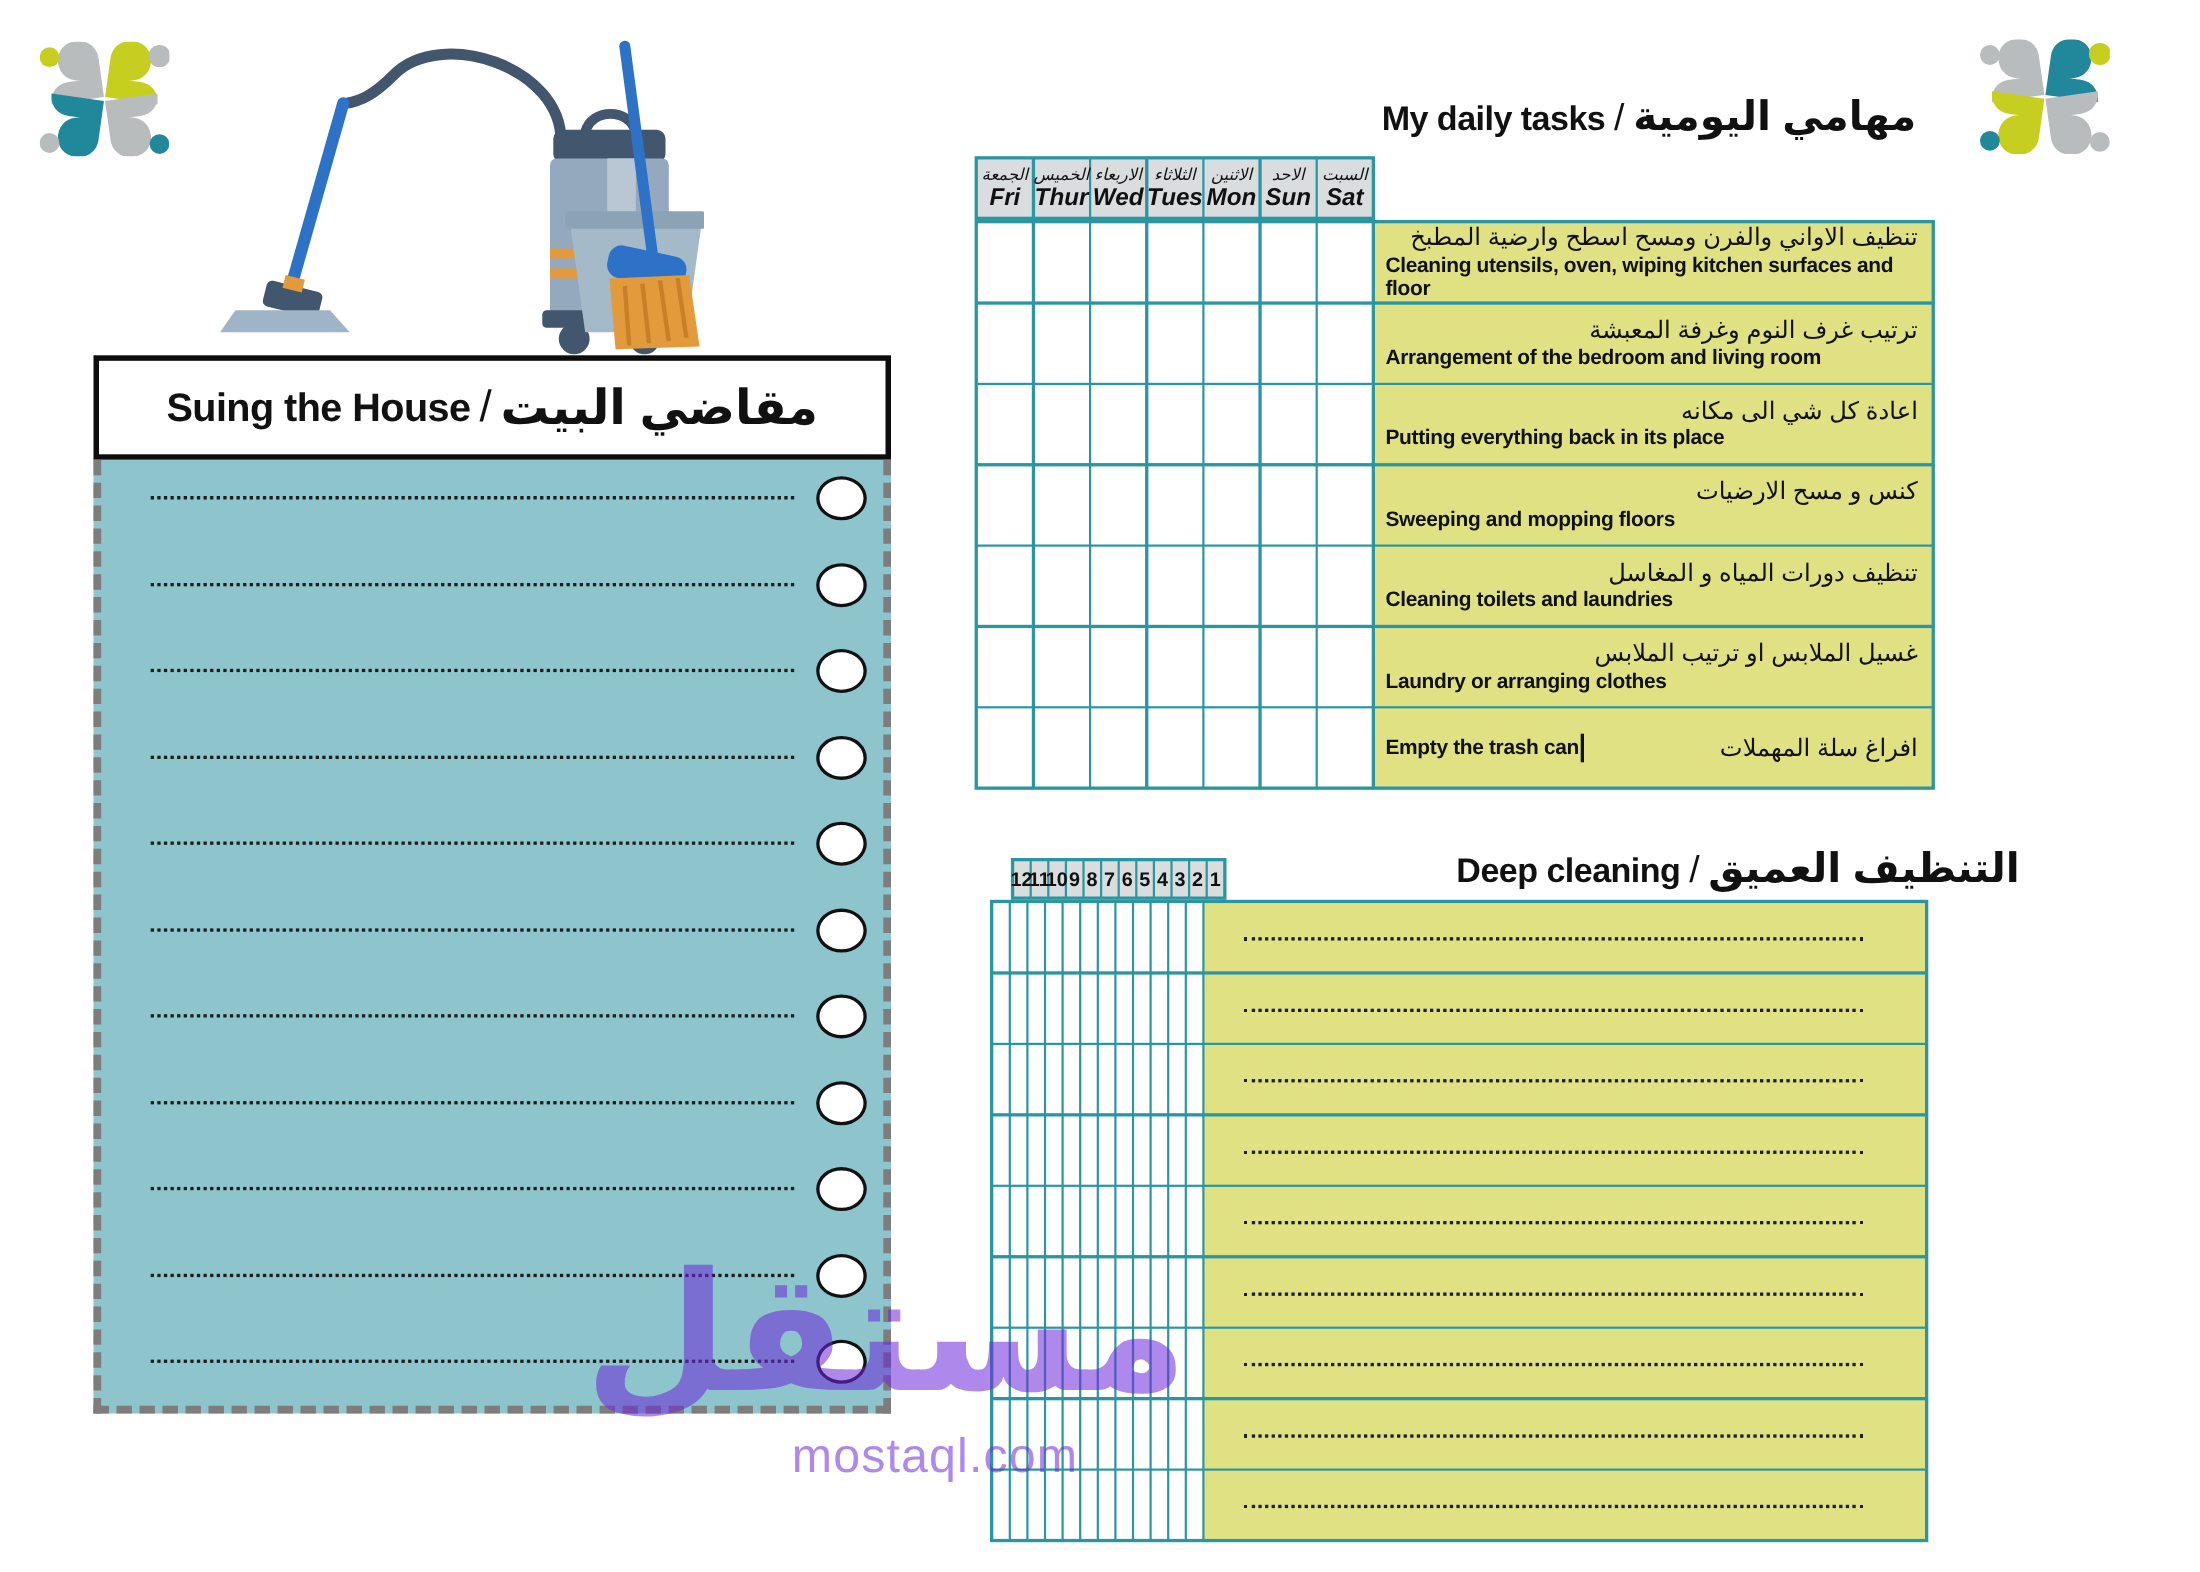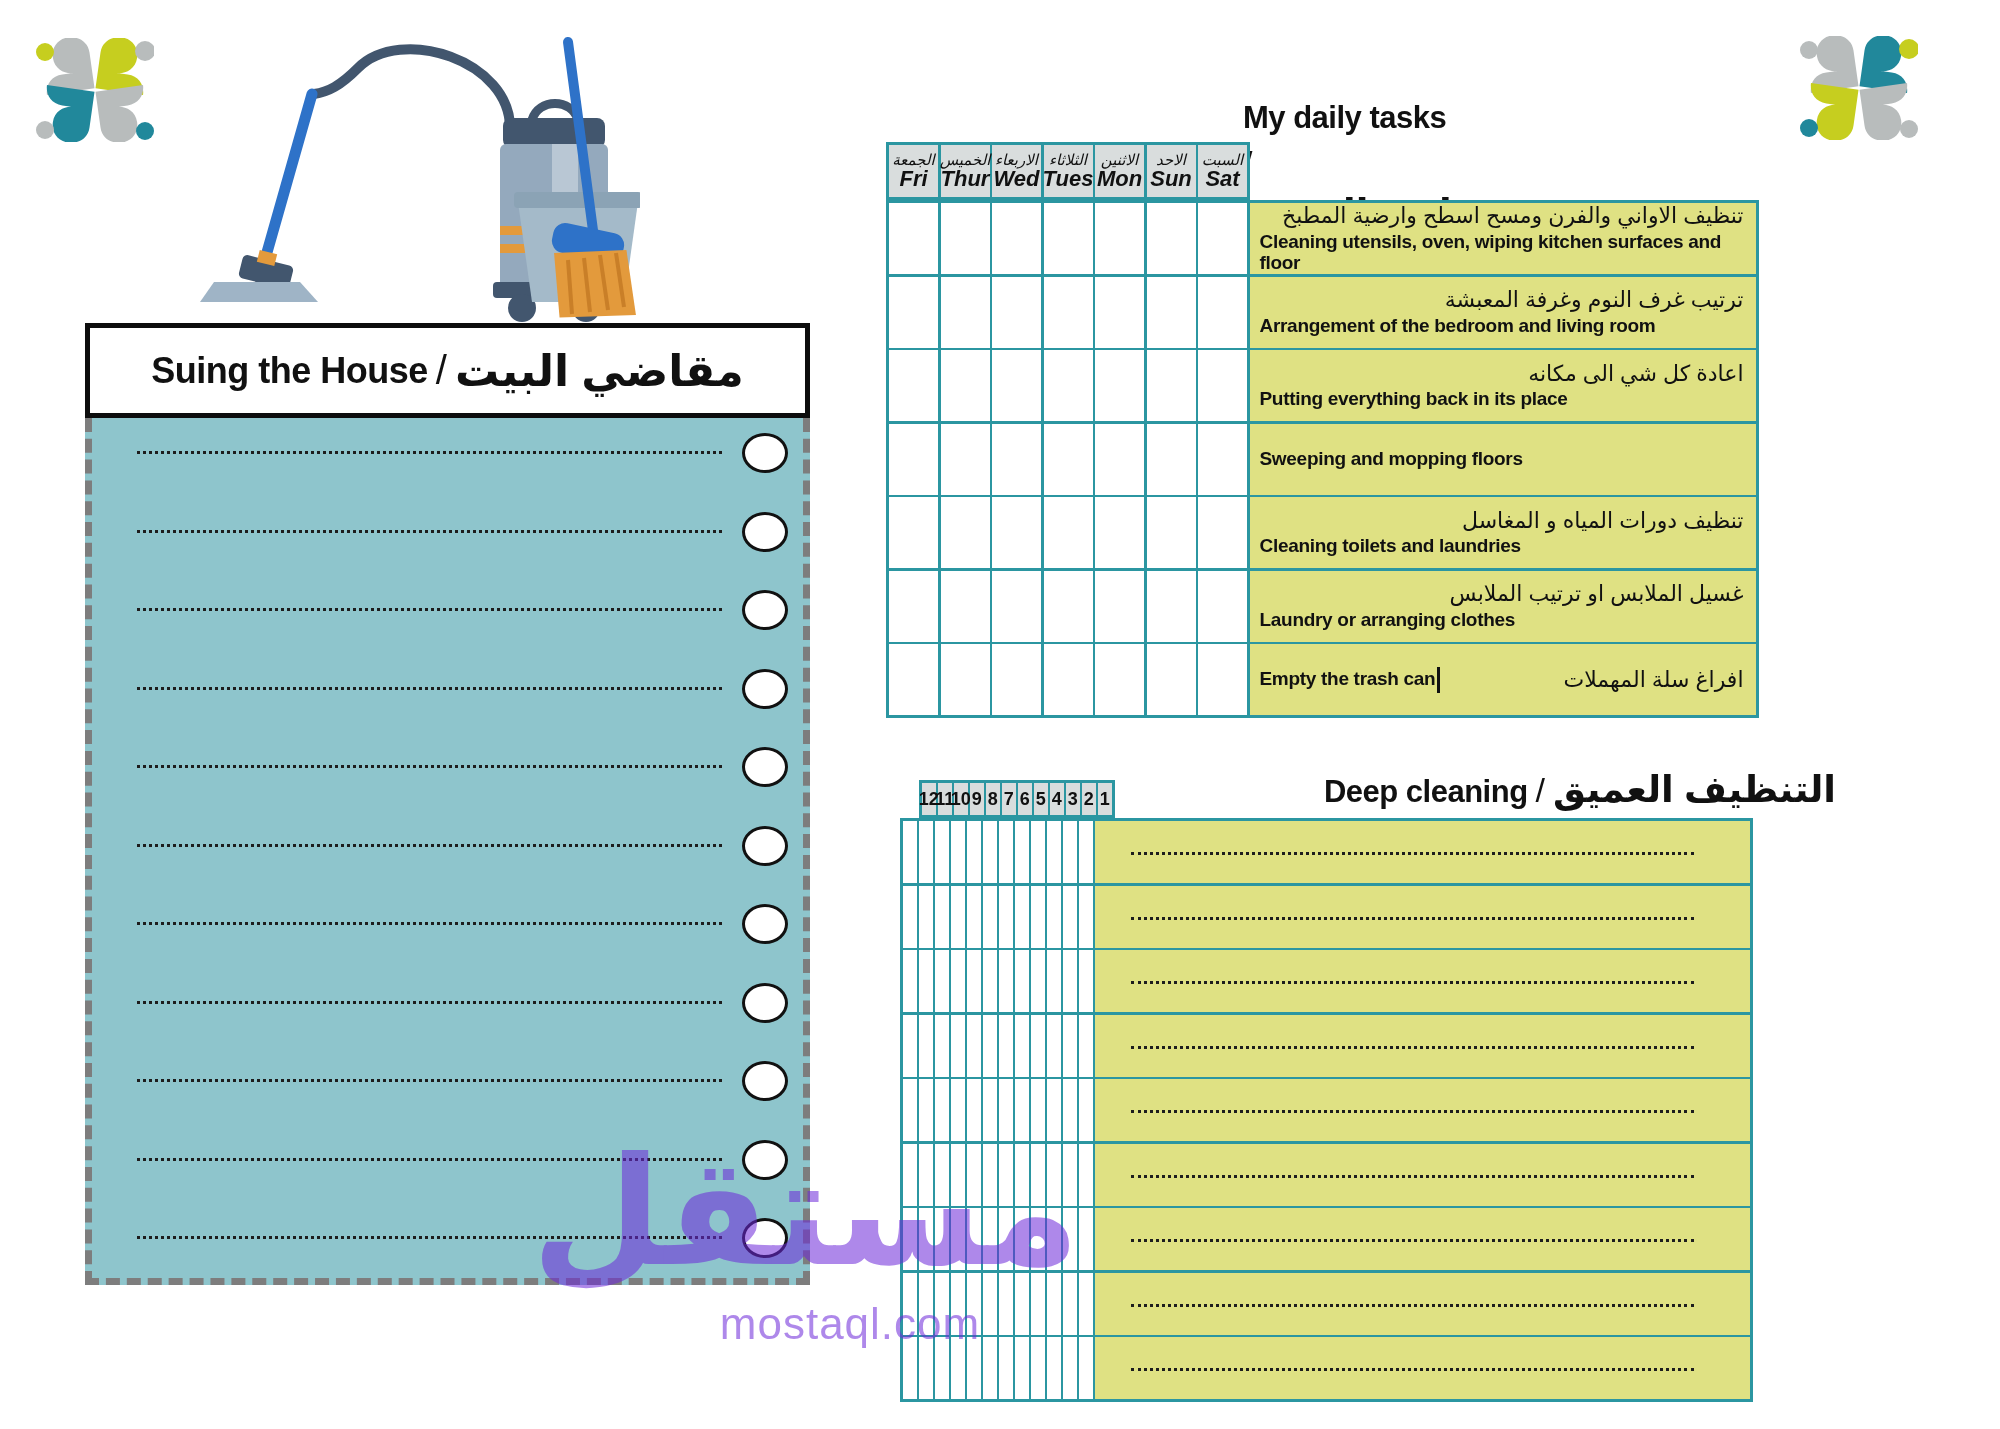--- a/index.html
+++ b/index.html
@@ -19,21 +19,21 @@
   .teal-row{position:absolute;left:0;width:100%;height:46px;}
   .teal-dotted{position:absolute;left:45px;top:21px;width:585px;border-bottom:3px dotted #1d1d1d;}
   .teal-circle{position:absolute;left:650px;top:3px;width:46px;height:40px;background:#fff;
     border:3px solid #111;border-radius:50%;box-sizing:border-box;}
 
   
   .sec-title{position:absolute;display:flex;align-items:baseline;justify-content:center;gap:8px;white-space:nowrap;}
   .sec-title .en{font-weight:bold;font-size:31px;letter-spacing:-0.5px;}
   .sec-title .slash{font-size:34px;font-weight:300;}
   .sec-title .ar{font-weight:bold;font-size:37px;direction:rtl;}
-  #daily-title{left:1243px;top:100px;width:512px;flex-direction:column;}
+  #daily-title{left:1243px;top:84px;width:512px;}
   #deep-title{left:1230px;top:768px;width:700px;}
 
   
   .tgrid{position:absolute;display:grid;background:#2b96a1;gap:2.5px;padding:3px;box-sizing:content-box;}
   .cell{background:#ffffff;}
   .hcell{background:#d9dddd;display:flex;flex-direction:column;align-items:center;justify-content:center;line-height:1.05;font-style:italic;}
   .hcell .ar{font-size:15px;direction:rtl;}
   .hcell .en{font-size:22px;font-weight:bold;}
   .ncell{background:#d9dddd;display:flex;align-items:center;justify-content:center;
          font-size:18px;font-weight:600;}
@@ -249,20 +249,21 @@
         <div class="en">Putting everything back in its place</div>
       </div>
       <div class="cell"></div>
       <div class="cell"></div>
       <div class="cell"></div>
       <div class="cell"></div>
       <div class="cell"></div>
       <div class="cell"></div>
       <div class="cell"></div>
       <div class="ylabel">
+        <div class="ar" dir="rtl">كنس و مسح الارضيات</div>
         <div class="en">Sweeping and mopping floors</div>
       </div>
       <div class="cell"></div>
       <div class="cell"></div>
       <div class="cell"></div>
       <div class="cell"></div>
       <div class="cell"></div>
       <div class="cell"></div>
       <div class="cell"></div>
       <div class="ylabel">

